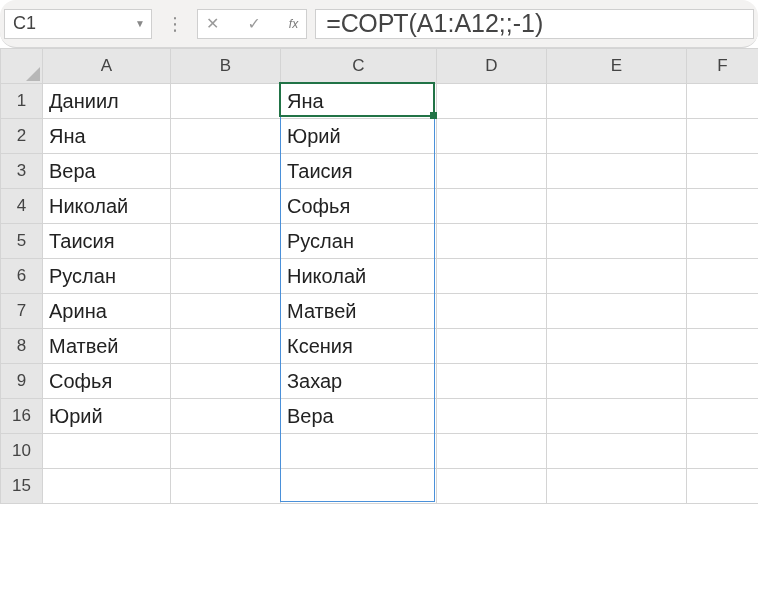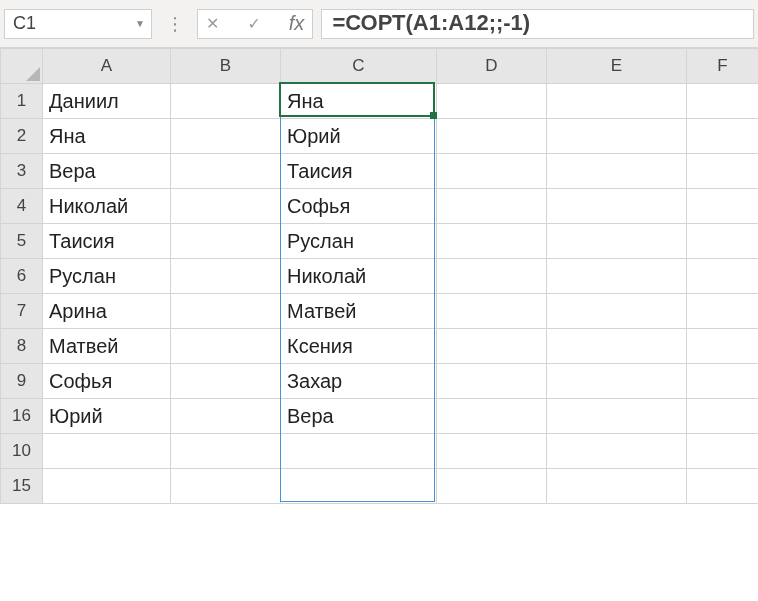--- a/index.html
+++ b/index.html
@@ -12,20 +12,21 @@
     height: 601px;
   }
   .top-bar {
     display: flex;
     align-items: center;
     height: 48px;
     background: #f3f2f1;
     border-bottom: 1px solid #d6d6d6;
     padding: 0 4px;
     gap: 8px;
+    border-radius: 16px;
   }
   .name-box {
     width: 148px;
     height: 30px;
     background: #ffffff;
     border: 1px solid #cfcfcf;
     display: flex;
     align-items: center;
     justify-content: space-between;
     padding: 0 6px 0 8px;
@@ -45,32 +46,31 @@
   .fb-group {
     display: flex;
     align-items: center;
     height: 30px;
     background: #ffffff;
     border: 1px solid #cfcfcf;
     padding: 0 8px;
     gap: 28px;
   }
   .fb-group .ic { color: #9a9a9a; font-size: 16px; }
-  .fb-group .fx { font-style: italic; color: #7a7a7a; font-size: 20px; }
+  .fb-group .fx { font-style: italic; color: #7a7a7a; font-size: 12px; }
   .formula-input {
     flex: 1;
     height: 30px;
     background: #ffffff;
     border: 1px solid #cfcfcf;
     padding: 0 10px;
-    font-size: 22px;
+    font-size: 25px;
     color: #444;
     display: flex;
-    align-items: flex-start;
-    font-weight: bold;
+    align-items: flex-end;
   }
 
   .grid-wrap {
     position: relative;
     width: 100%;
     height: 553px;
     overflow: hidden;
   }
   table {
     border-collapse: collapse;

